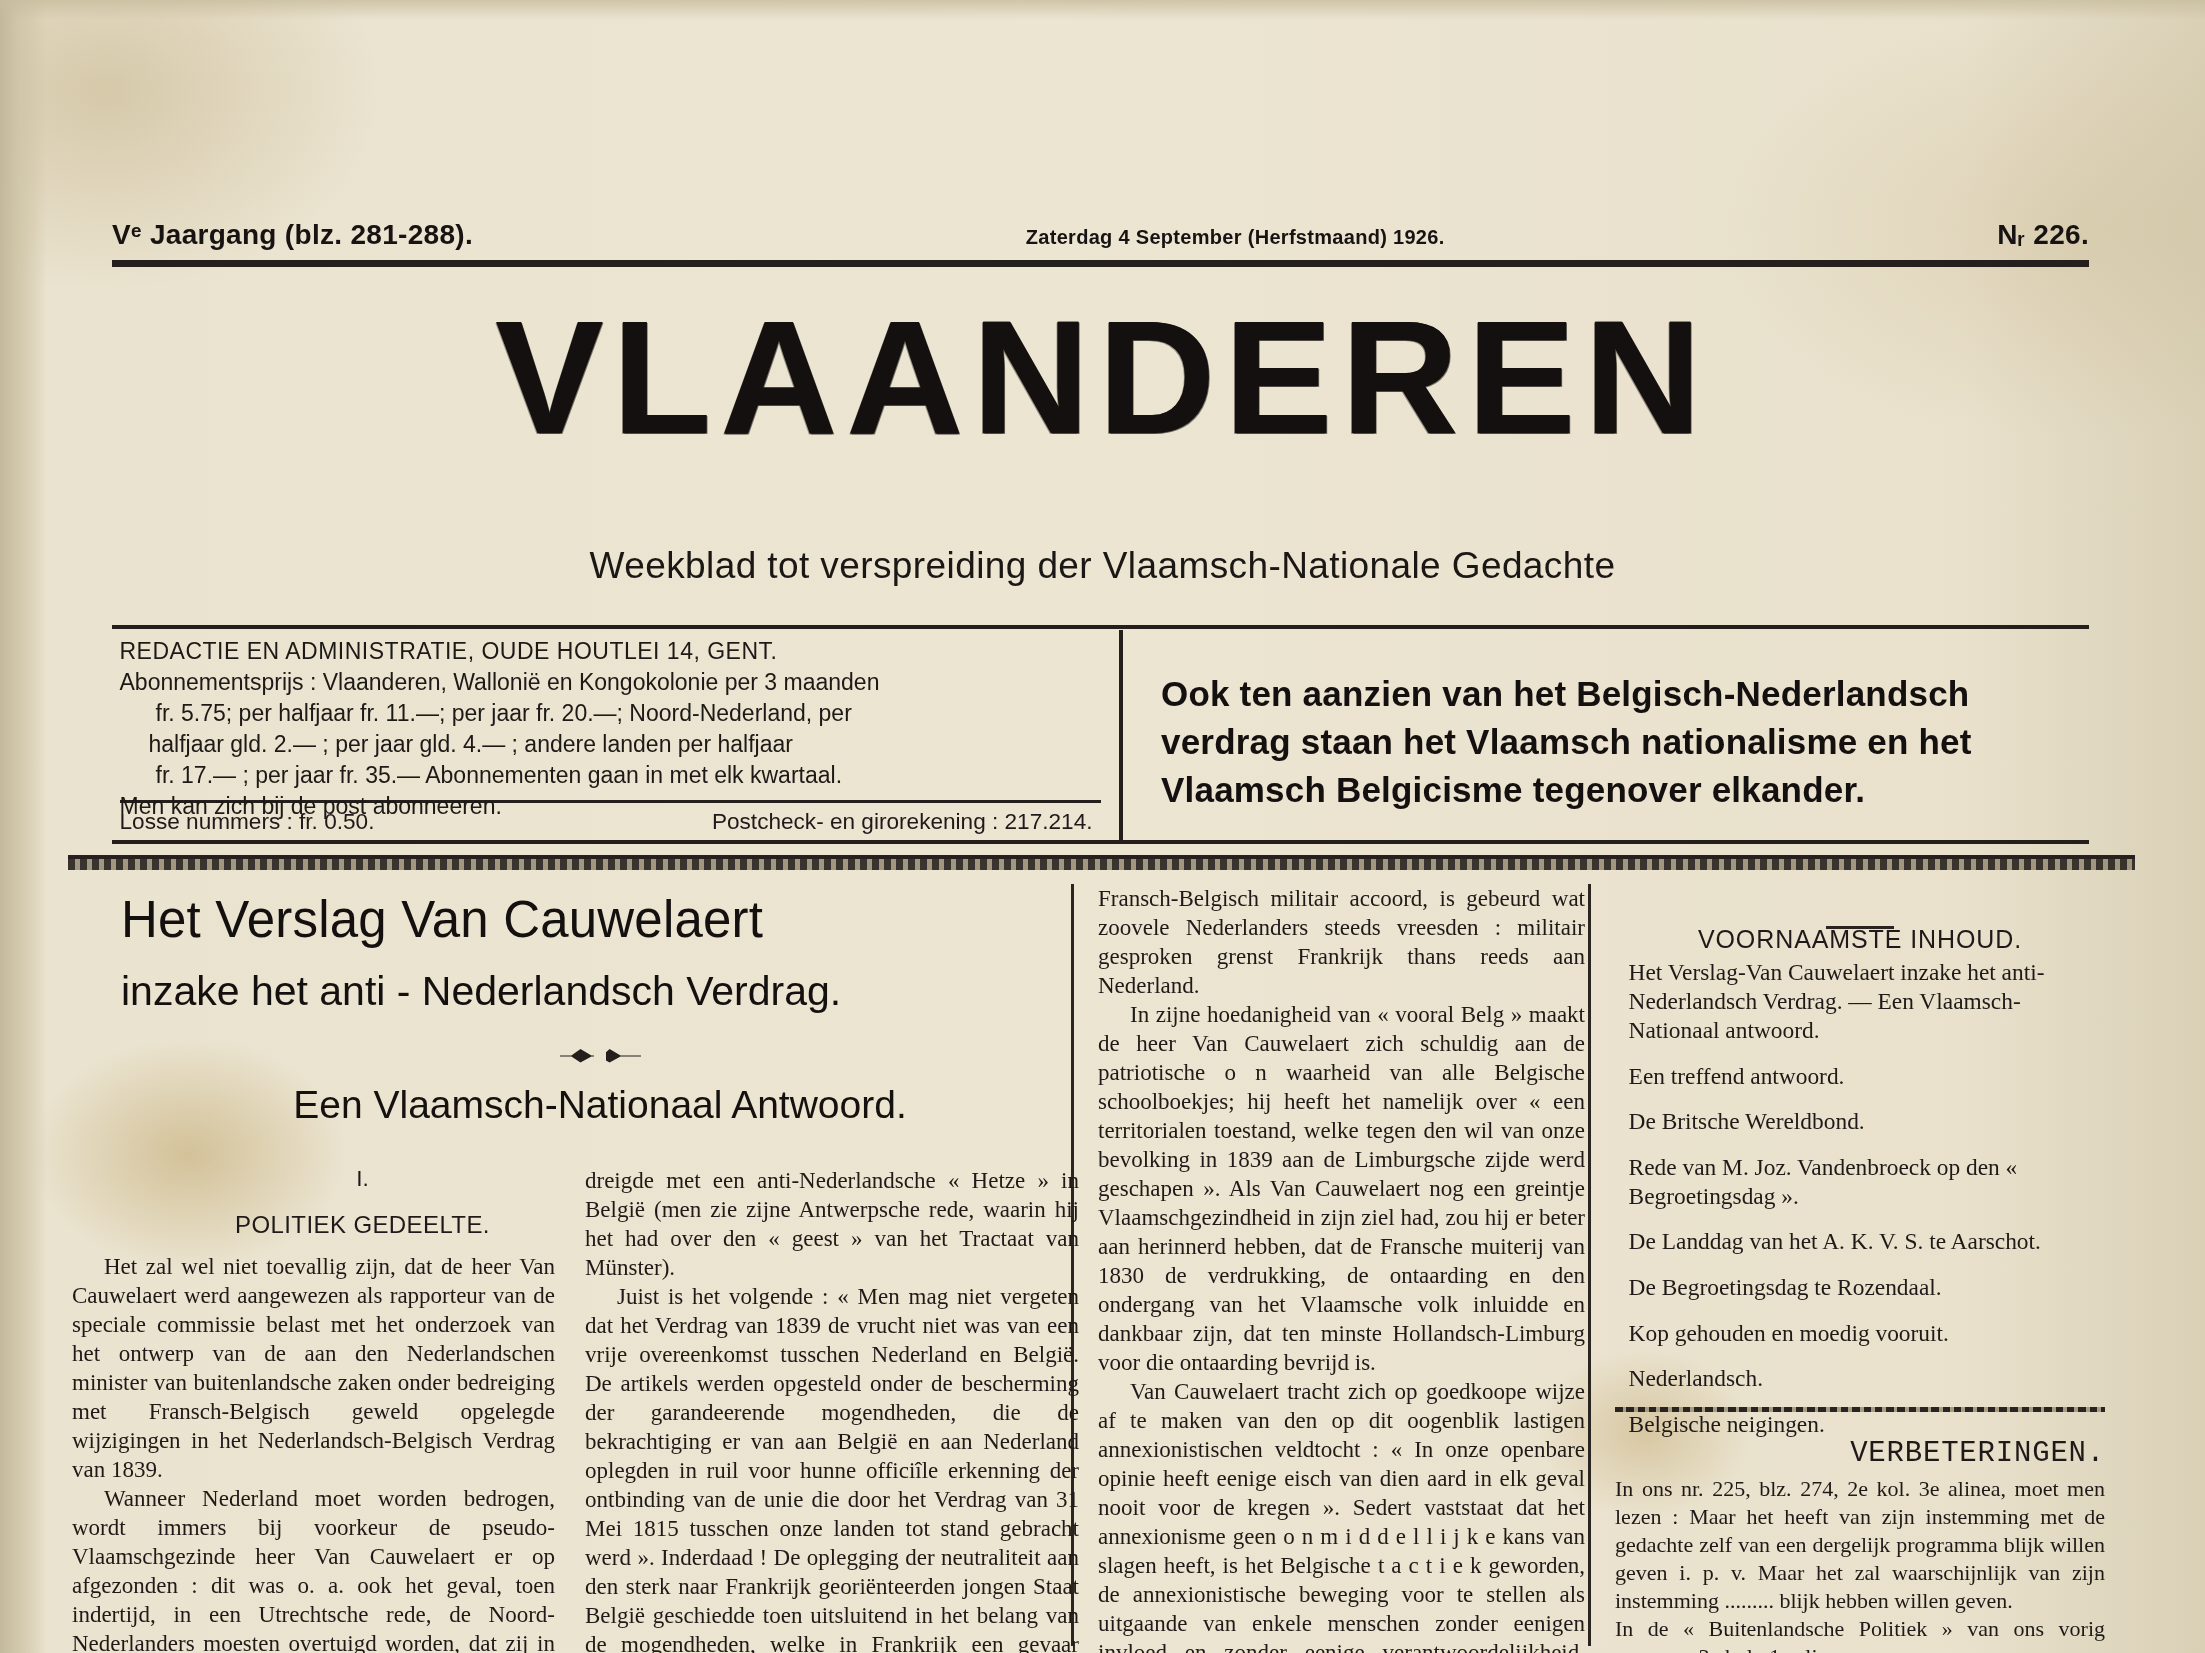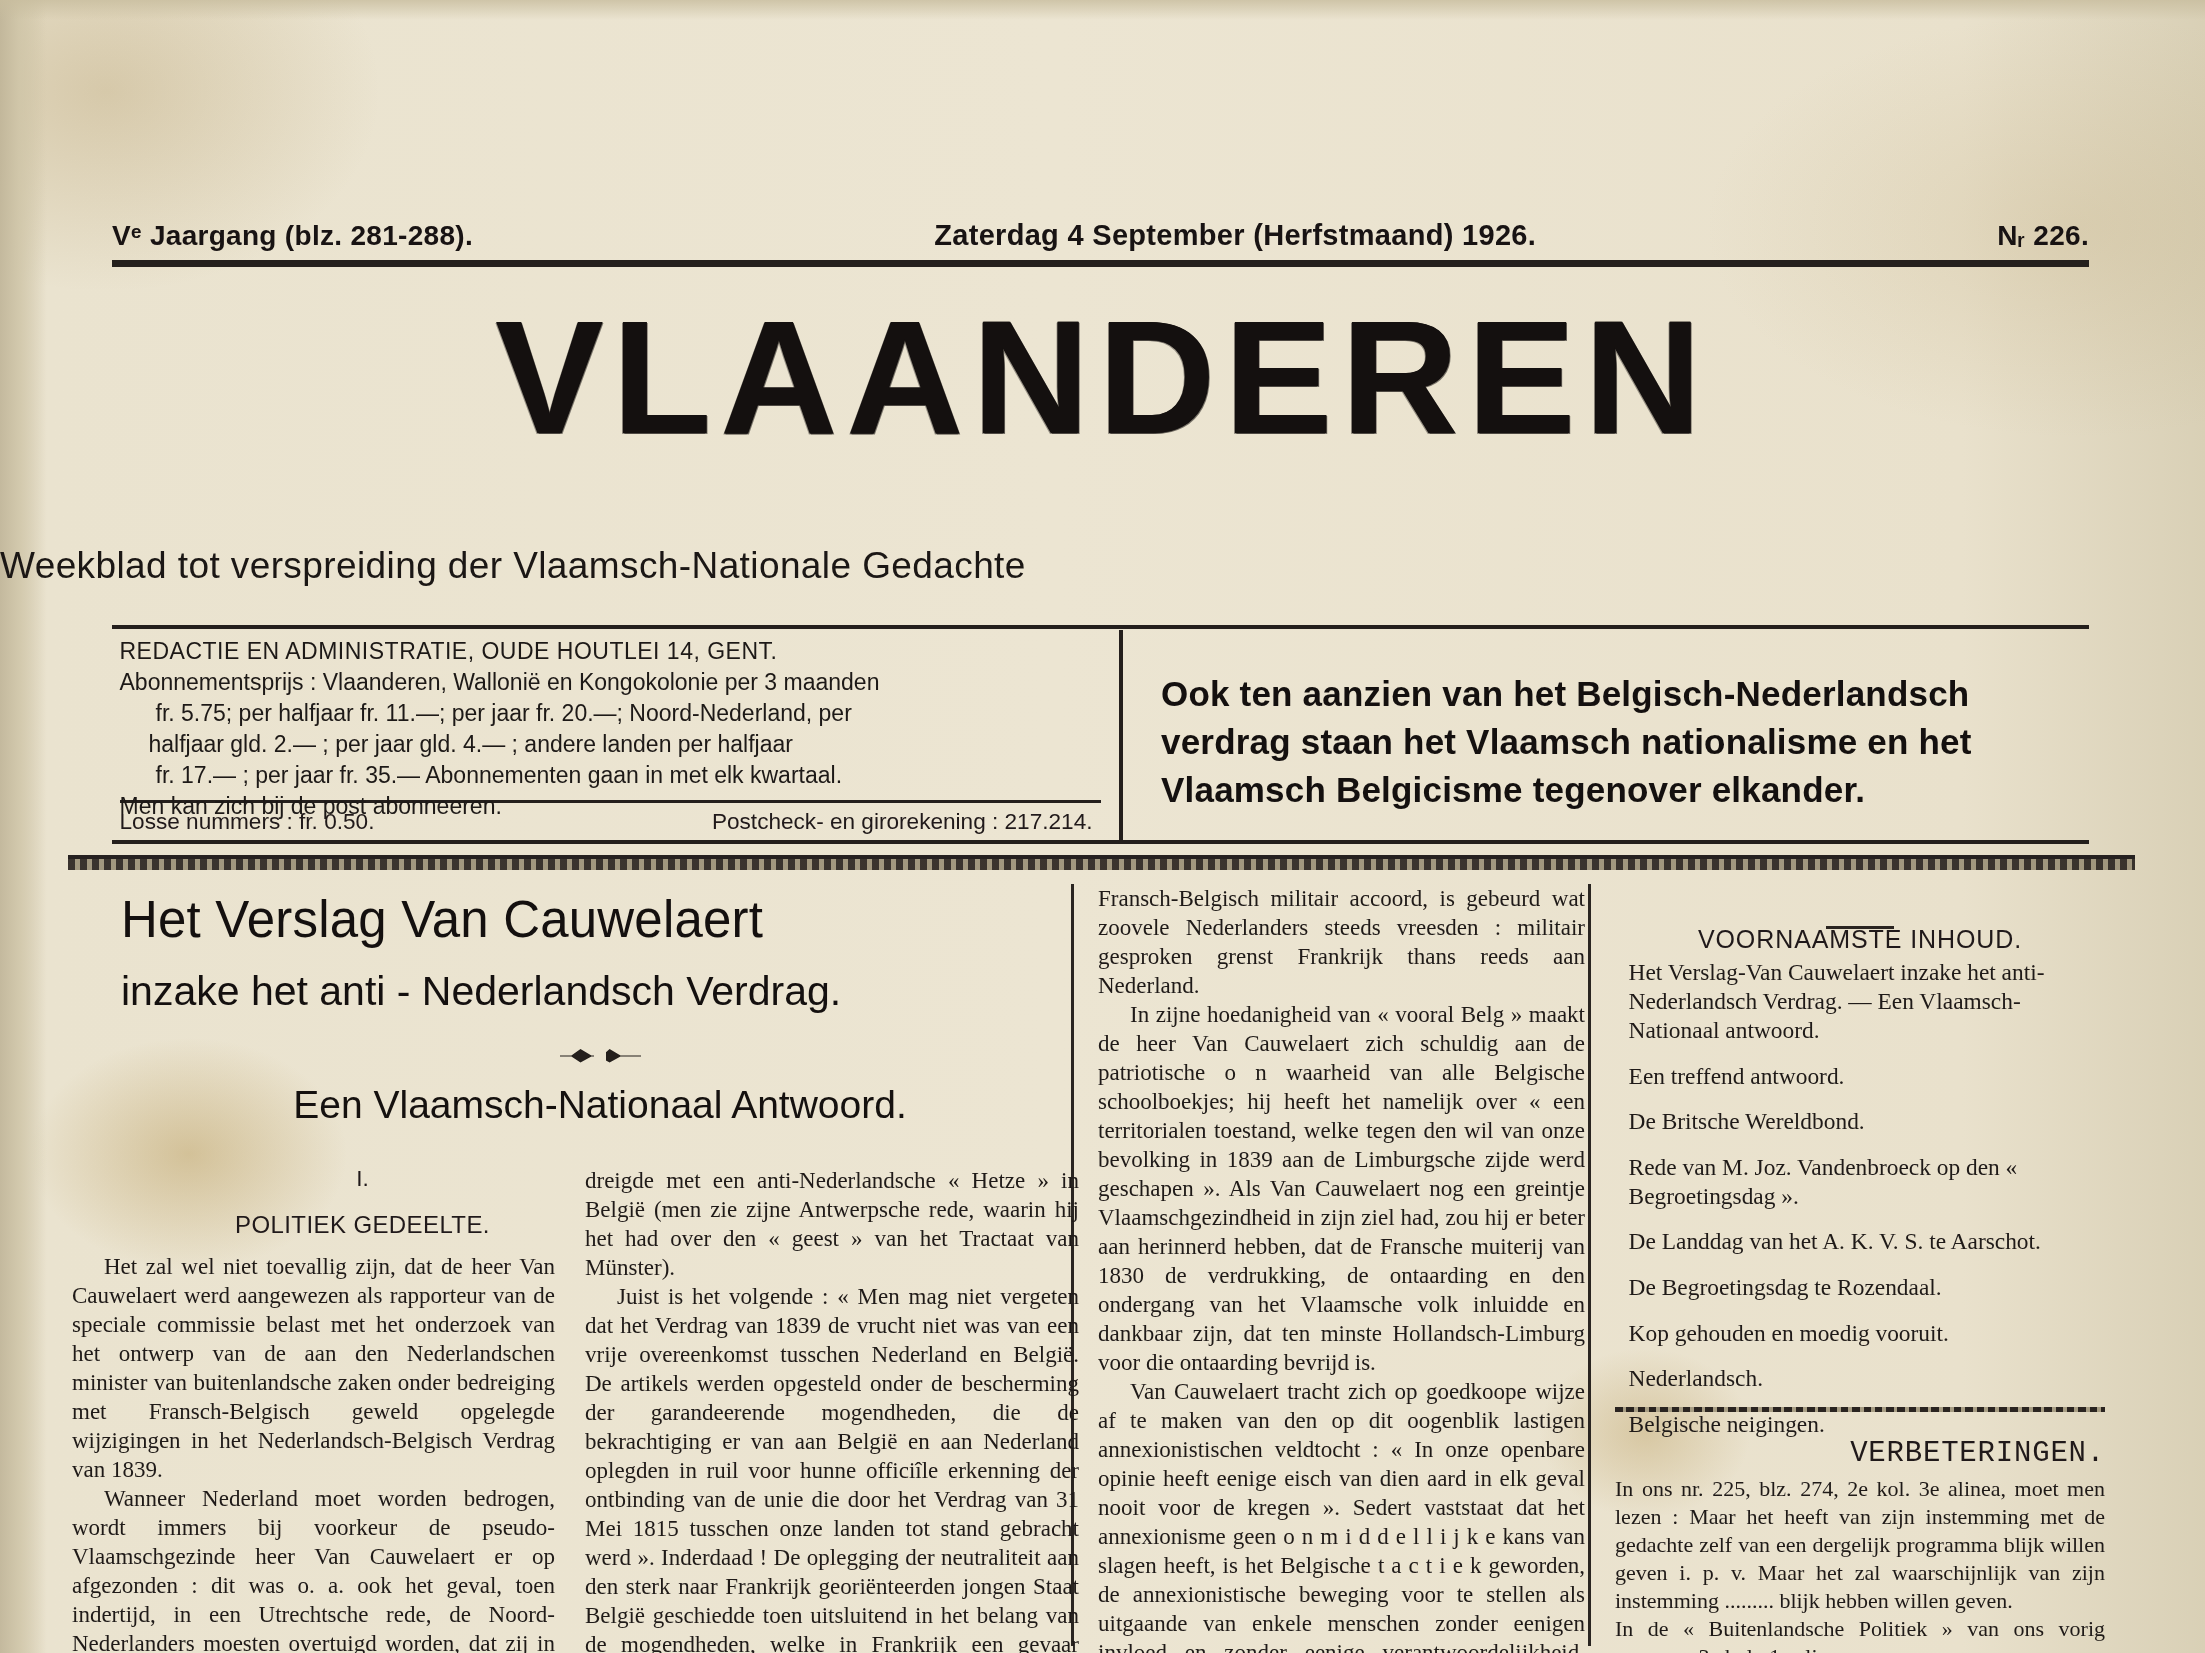--- a/index.html
+++ b/index.html
@@ -33,38 +33,38 @@
   }
   .content{position:absolute;left:0;top:0;width:1751px;height:1653px;border-radius:25px;}
 
   
   .topline{
     position:absolute;left:112px;top:219px;width:1977px;
     display:flex;align-items:baseline;justify-content:space-between;
     font-family:"Liberation Sans", sans-serif;font-weight:bold;
     font-size:28px;letter-spacing:0.3px;color:#181313;
   }
-  .topline .mid{font-size:29px;}
+  .topline .mid{font-size:20px;}
   .rule-heavy{
     position:absolute;left:112px;width:1977px;height:6.8px;
     background:#25201d;
   }
   
   .masthead{
     position:absolute;left:0;top:296px;width:2205px;text-align:center;
     font-family:"Liberation Sans", sans-serif;
     font-weight:bold;
     font-size:162px;
     letter-spacing:9px;
     line-height:1;
     color:#14100f;
     text-shadow:0.8px 0 0 #14100f, 1.5px 0.8px 0 rgba(20,16,15,.55), -0.8px 0.8px 0 rgba(20,16,15,.4);
   }
   .subtitle{
-    position:absolute;left:0;top:545px;width:2205px;
+    position:absolute;left:0;top:545px;width:2205px;text-align:center;
     font-family:"Liberation Sans", sans-serif;
     font-size:37px;color:#1b1715;letter-spacing:0.4px;
   }
 
   
   .band{position:absolute;left:112px;top:625px;width:1977px;height:219px;}
   .band .vsep{position:absolute;left:1007px;top:4.5px;width:3.8px;height:211px;background:#241f1c;}
   .band .hrule{position:absolute;left:0;width:1977px;height:3.8px;background:#241f1c;}
   .adm{
     position:absolute;left:7.5px;top:10.6px;width:973px;

